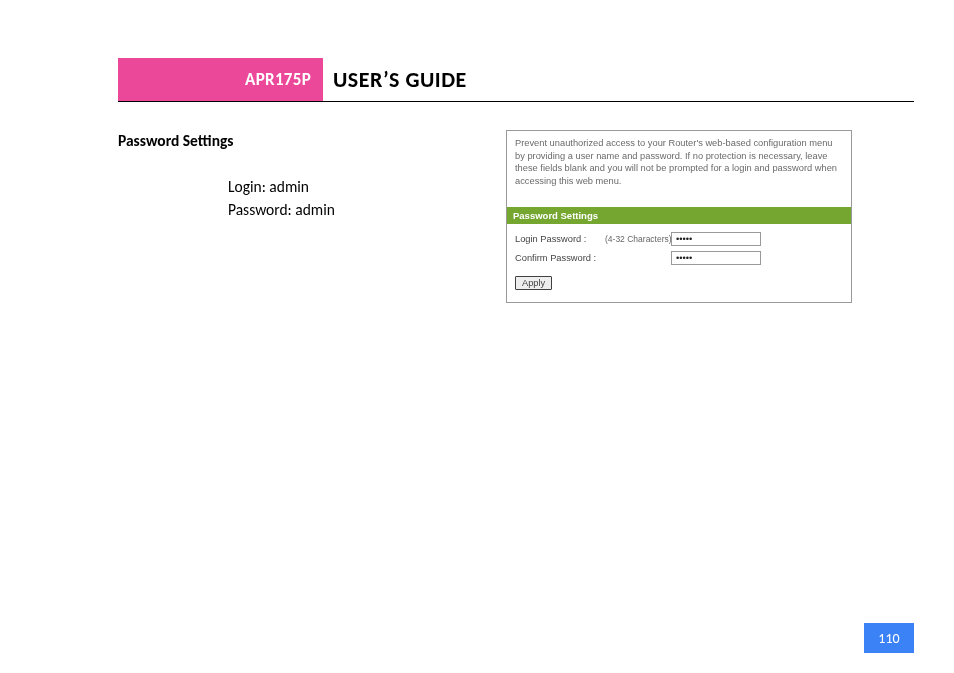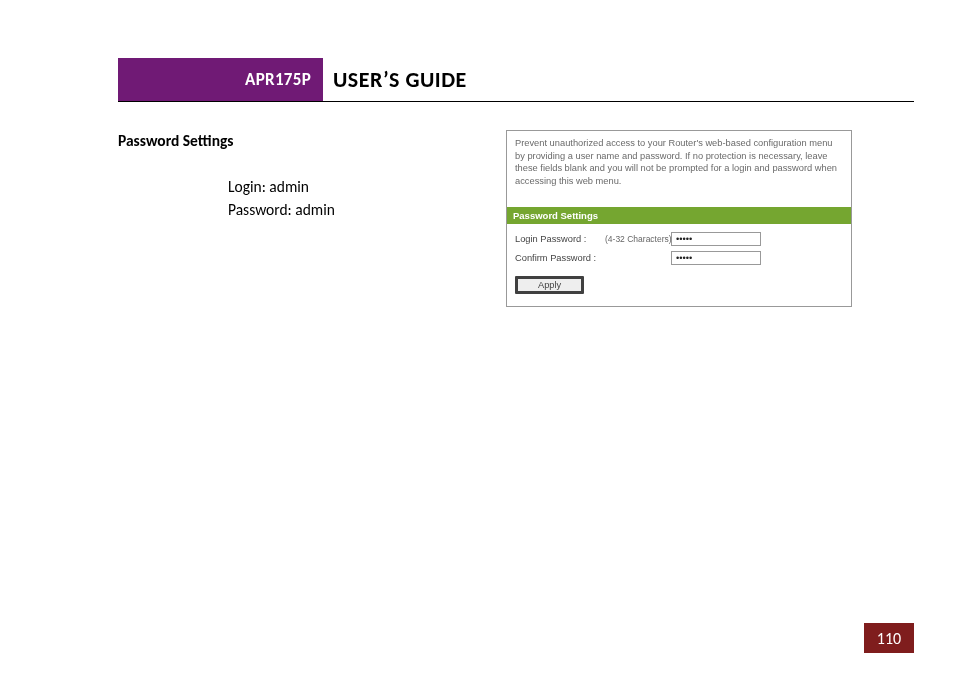--- a/index.html
+++ b/index.html
@@ -20,21 +20,21 @@
   }
   
   .header-row {
     display: flex;
     align-items: stretch;
     margin-left: 78px;
     margin-right: 0;
     border-bottom: 1px solid #000;
   }
   .header-green {
-    background: #701a75;
+    background: #ec4899;
     color: #fff;
     font-weight: 700;
     font-size: 17px;
     padding: 8px 12px 8px 8px;
     width: 205px;
     box-sizing: border-box;
     display: flex;
     justify-content: flex-end;
     align-items: center;
     letter-spacing: 0.3px;
@@ -110,40 +110,40 @@
     height: 12px;
     width: 80px;
     padding: 0 4px;
     font-size: 9.3px;
     line-height: 12px;
     color: #222;
     background: #fff;
   }
   .shot-btn {
     display: inline-block;
-    border: 3px solid #404040;
+    border: 1px solid #404040;
     background: #eee;
     font-size: 9.3px;
-    padding: 1px 20px;
+    padding: 1px 6px;
     margin-top: 6px;
     border-radius: 1px;
   }
   
   .pagenum {
     position: absolute;
     right: 40px;
     bottom: 20px;
     width: 50px;
     height: 30px;
-    background: #7f1d1d;
+    background: #3b82f6;
     color: #fff;
     display: flex;
     align-items: center;
     justify-content: center;
-    font-size: 16px;
+    font-size: 14px;
   }
 </style>
 </head>
 <body>
 
 <div class="page">
 
   <div class="header-row">
     <div class="header-green">
       <span>APR175P</span>

